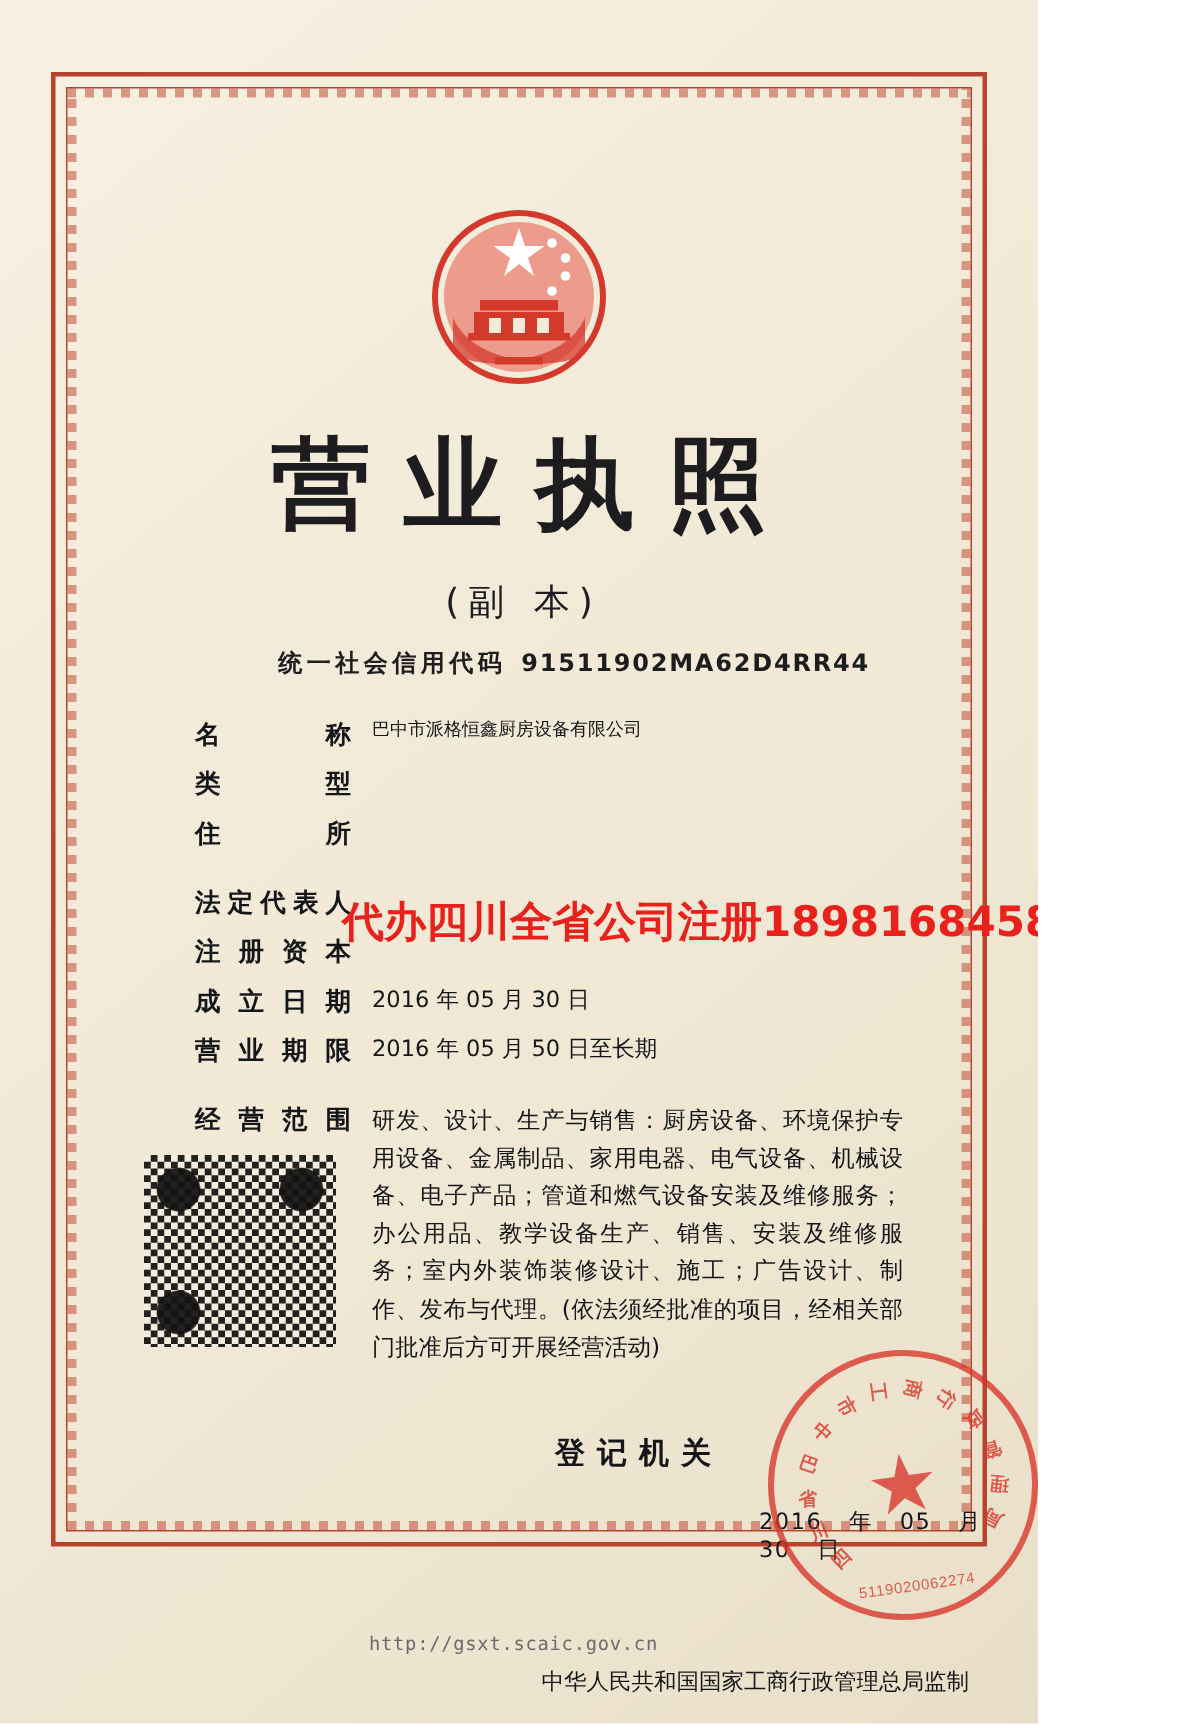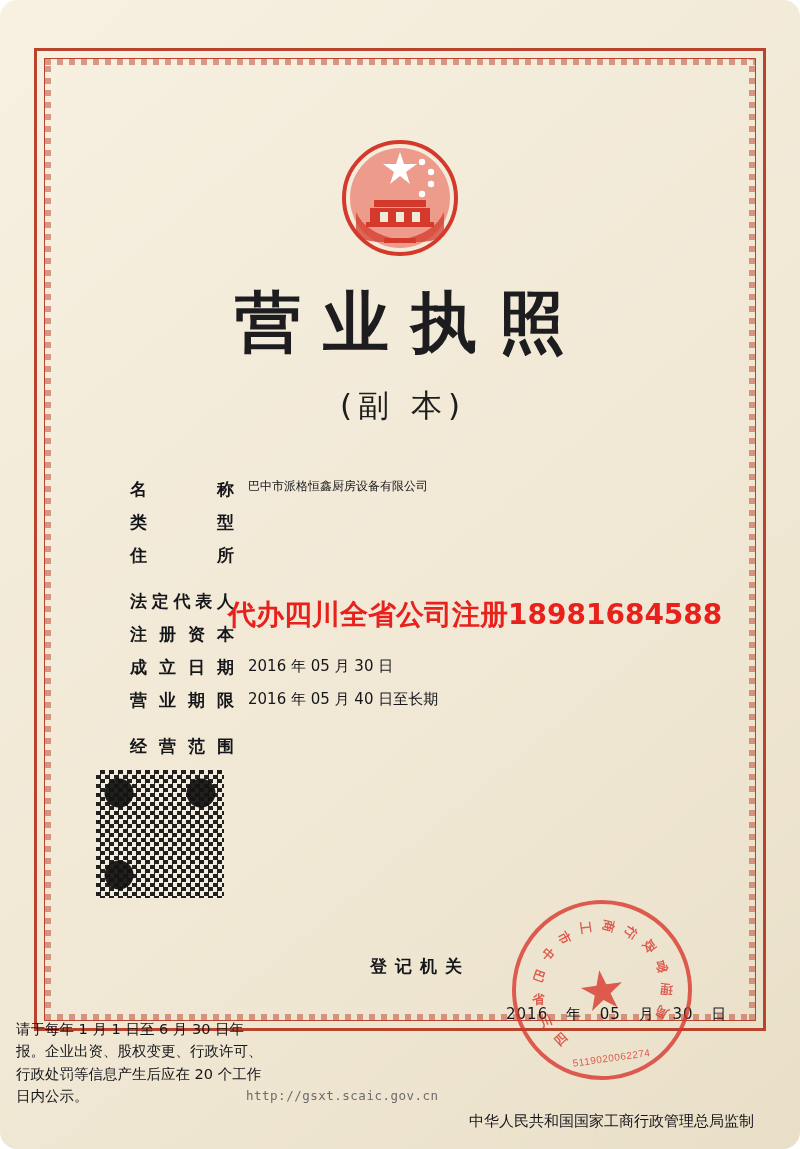--- a/index.html
+++ b/index.html
@@ -8,26 +8,25 @@
     background: #ffffff;
   }
   body {
     width: 800px;
     height: 1149px;
     font-family: "Liberation Sans", sans-serif;
     overflow: hidden;
   }
   .license {
     position: relative;
-    width: 800px;
+    width: 692px;
     height: 1149px;
     background: linear-gradient(140deg, #f7f1e2 0%, #f3ebd9 35%, #efe6d2 70%, #e9dfc8 100%);
     box-sizing: border-box;
     overflow: hidden;
-    border-radius: 17px;
   }
   
   .frame-outer {
     position: absolute;
     left: 34px;
     top: 48px;
     right: 34px;
     bottom: 118px;
     border: 3px solid #b9442e;
     box-sizing: border-box;
@@ -80,21 +79,21 @@
     letter-spacing: 22px;
     text-indent: 22px;
     color: #1d1d1f;
   }
   .subtitle {
     position: absolute;
     left: 0; right: 0;
     top: 385px;
     text-align: center;
     font-family: "DejaVu Sans", "Liberation Sans", sans-serif;
-    font-size: 31px;
+    font-size: 24px;
     letter-spacing: 6px;
     text-indent: 6px;
     color: #1d1d1f;
   }
   .credit-code {
     position: absolute;
     right: 112px;
     top: 432px;
     font-family: "DejaVu Sans", "Liberation Sans", sans-serif;
     font-size: 16px;
@@ -168,21 +167,21 @@
       radial-gradient(circle at 18% 82%, #111 0 14px, transparent 15px);
     mix-blend-mode: multiply;
   }
 
   
   .registry {
     position: absolute;
     left: 370px;
     top: 955px;
     font-family: Liberation Sans, sans-serif;
-    font-size: 17px;
+    font-size: 20px;
     font-weight: bold;
     letter-spacing: 8px;
     color: #15161a;
   }
   .issue-date {
     position: absolute;
     left: 500px;
     top: 1005px;
     font-family: "DejaVu Sans", "Liberation Sans", sans-serif;
     font-size: 15px;
@@ -317,20 +316,23 @@
 
       <path d="M46 92 q10 22 44 28 q-24 6 -44 -4 z" fill="#d43a2c" opacity=".75"></path>
       <path d="M134 92 q-10 22 -44 28 q24 6 44 -4 z" fill="#d43a2c" opacity=".75"></path>
       <rect x="74" y="118" width="32" height="5" fill="#d43a2c"></rect>
     </svg>
   </div>
 
   <div class="title">营业执照</div>
   <div class="subtitle">(副 本)</div>
 
+  <div class="credit-code">
+    <span class="lbl">统一社会信用代码</span><span class="val">91511902MA62D4RR44</span>
+  </div>
 
   <div class="fields">
 
     <div class="row">
       <div class="label">
         <span>名</span>
         <span>称</span>
       </div>
       <div class="value">巴中市派格恒鑫厨房设备有限公司</div>
     </div>
@@ -380,32 +382,33 @@
       <div class="value small">2016 年 05 月 30 日</div>
     </div>
 
     <div class="row">
       <div class="label">
         <span>营</span>
         <span>业</span>
         <span>期</span>
         <span>限</span>
       </div>
-      <div class="value small">2016 年 05 月 40 日至长期</div>
+      <div class="value small">2016 年 05 月 50 日至长期</div>
     </div>
 
     <div class="gap-lg"></div>
 
     <div class="row scope">
       <div class="label">
         <span>经</span>
         <span>营</span>
         <span>范</span>
         <span>围</span>
       </div>
+      <div class="value">研发、设计、生产与销售：厨房设备、环境保护专用设备、金属制品、家用电器、电气设备、机械设备、电子产品；管道和燃气设备安装及维修服务；办公用品、教学设备生产、销售、安装及维修服务；室内外装饰装修设计、施工；广告设计、制作、发布与代理。(依法须经批准的项目，经相关部门批准后方可开展经营活动)</div>
     </div>
 
   </div>
 
   <div class="qr"></div>
 
   <div class="watermark">代办四川全省公司注册18981684588</div>
 
   <div class="registry">登记机关</div>
 
@@ -431,18 +434,17 @@
         <span class="ch" style="transform: rotate(20.8333deg) translate(0px, -70px) rotate(90deg);">商</span>
         <span class="ch" style="transform: rotate(41.6667deg) translate(0px, -70px) rotate(90deg);">行</span>
         <span class="ch" style="transform: rotate(62.5deg) translate(0px, -70px) rotate(90deg);">政</span>
         <span class="ch" style="transform: rotate(83.3333deg) translate(0px, -70px) rotate(90deg);">管</span>
         <span class="ch" style="transform: rotate(104.167deg) translate(0px, -70px) rotate(90deg);">理</span>
         <span class="ch" style="transform: rotate(125deg) translate(0px, -70px) rotate(90deg);">局</span>
       </div>
     <div class="seal-num">5119020062274</div>
   </div>
 
-  <div class="note">请于每年 1 月 1 日至 6 月 30 日年报。企业出资、股权变更、行政许可、行政处罚等信息产生后应在 20 个工作日内公示。</div>
   <div class="url">http://gsxt.scaic.gov.cn</div>
   <div class="footer-left">企业信用信息公示系统网址：</div>
   <div class="footer-right">中华人民共和国国家工商行政管理总局监制</div>
 
 </div>
 
 </body></html>

